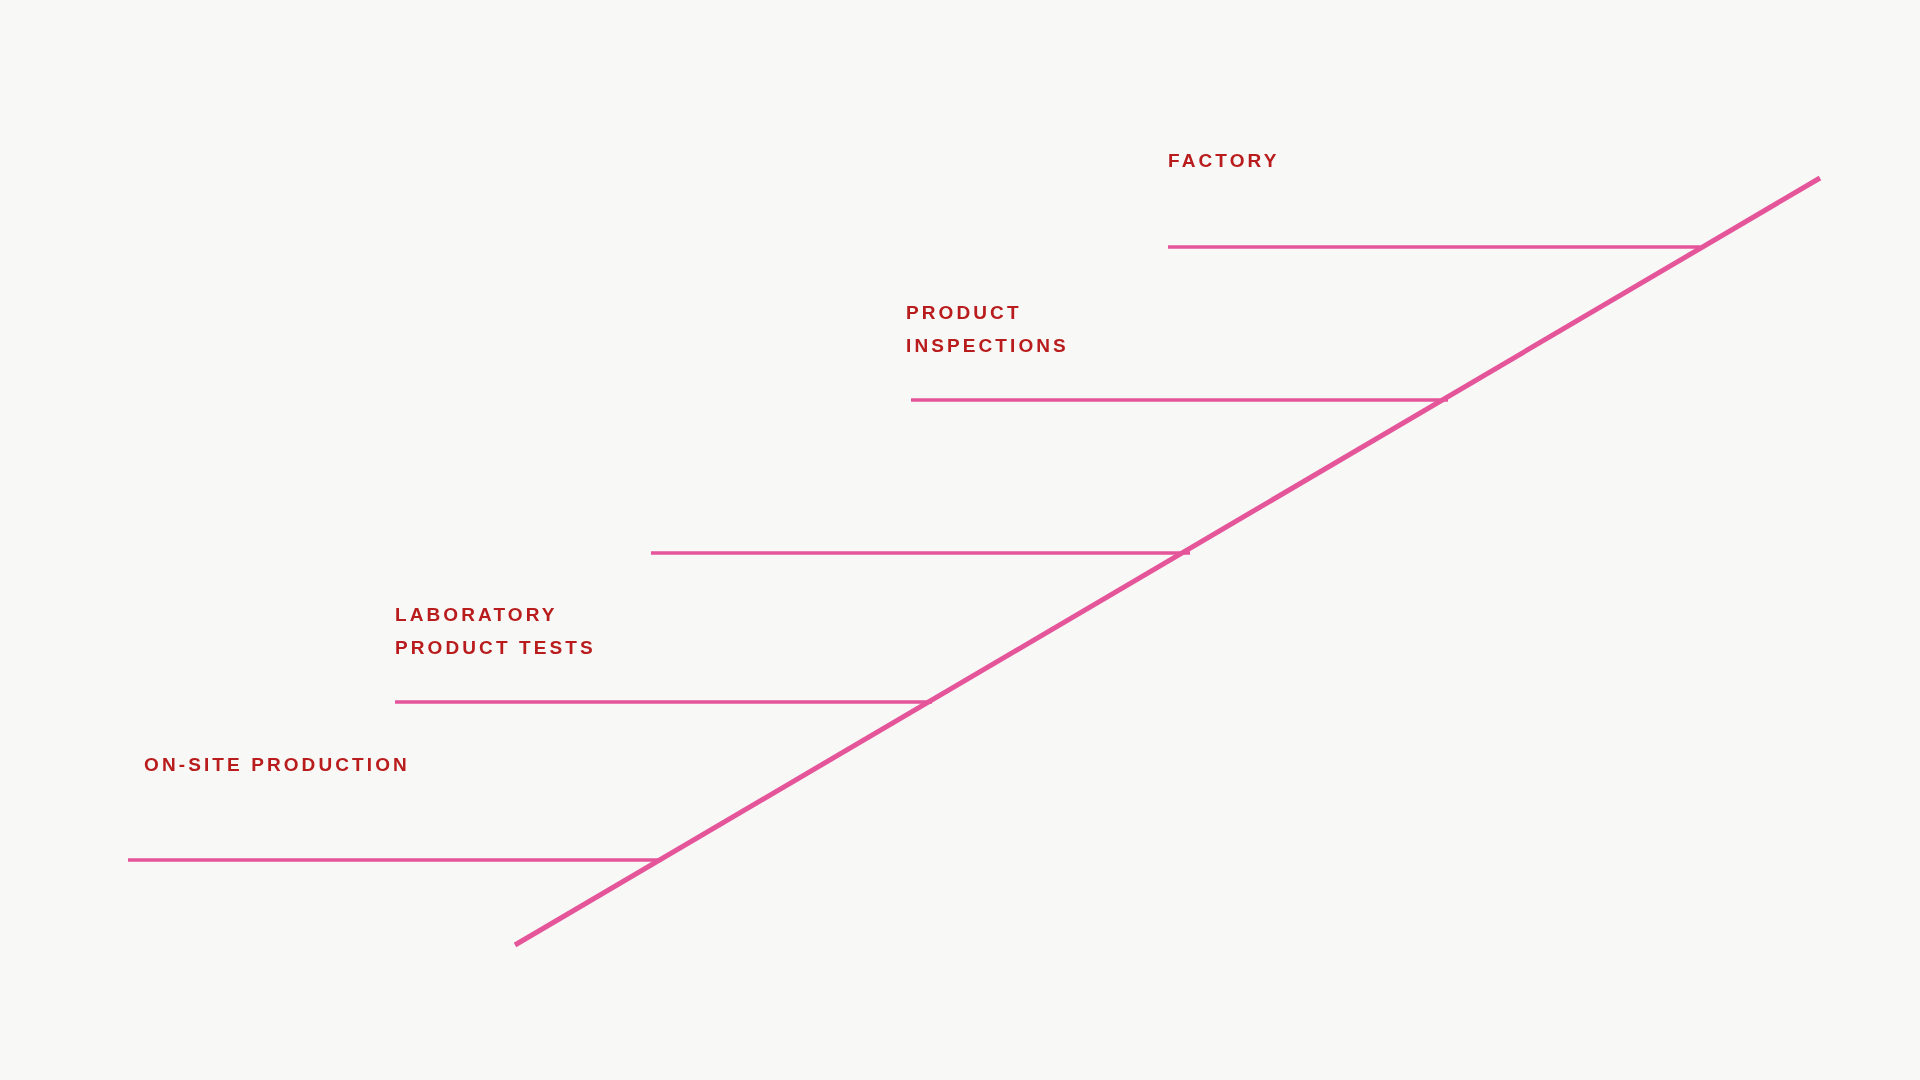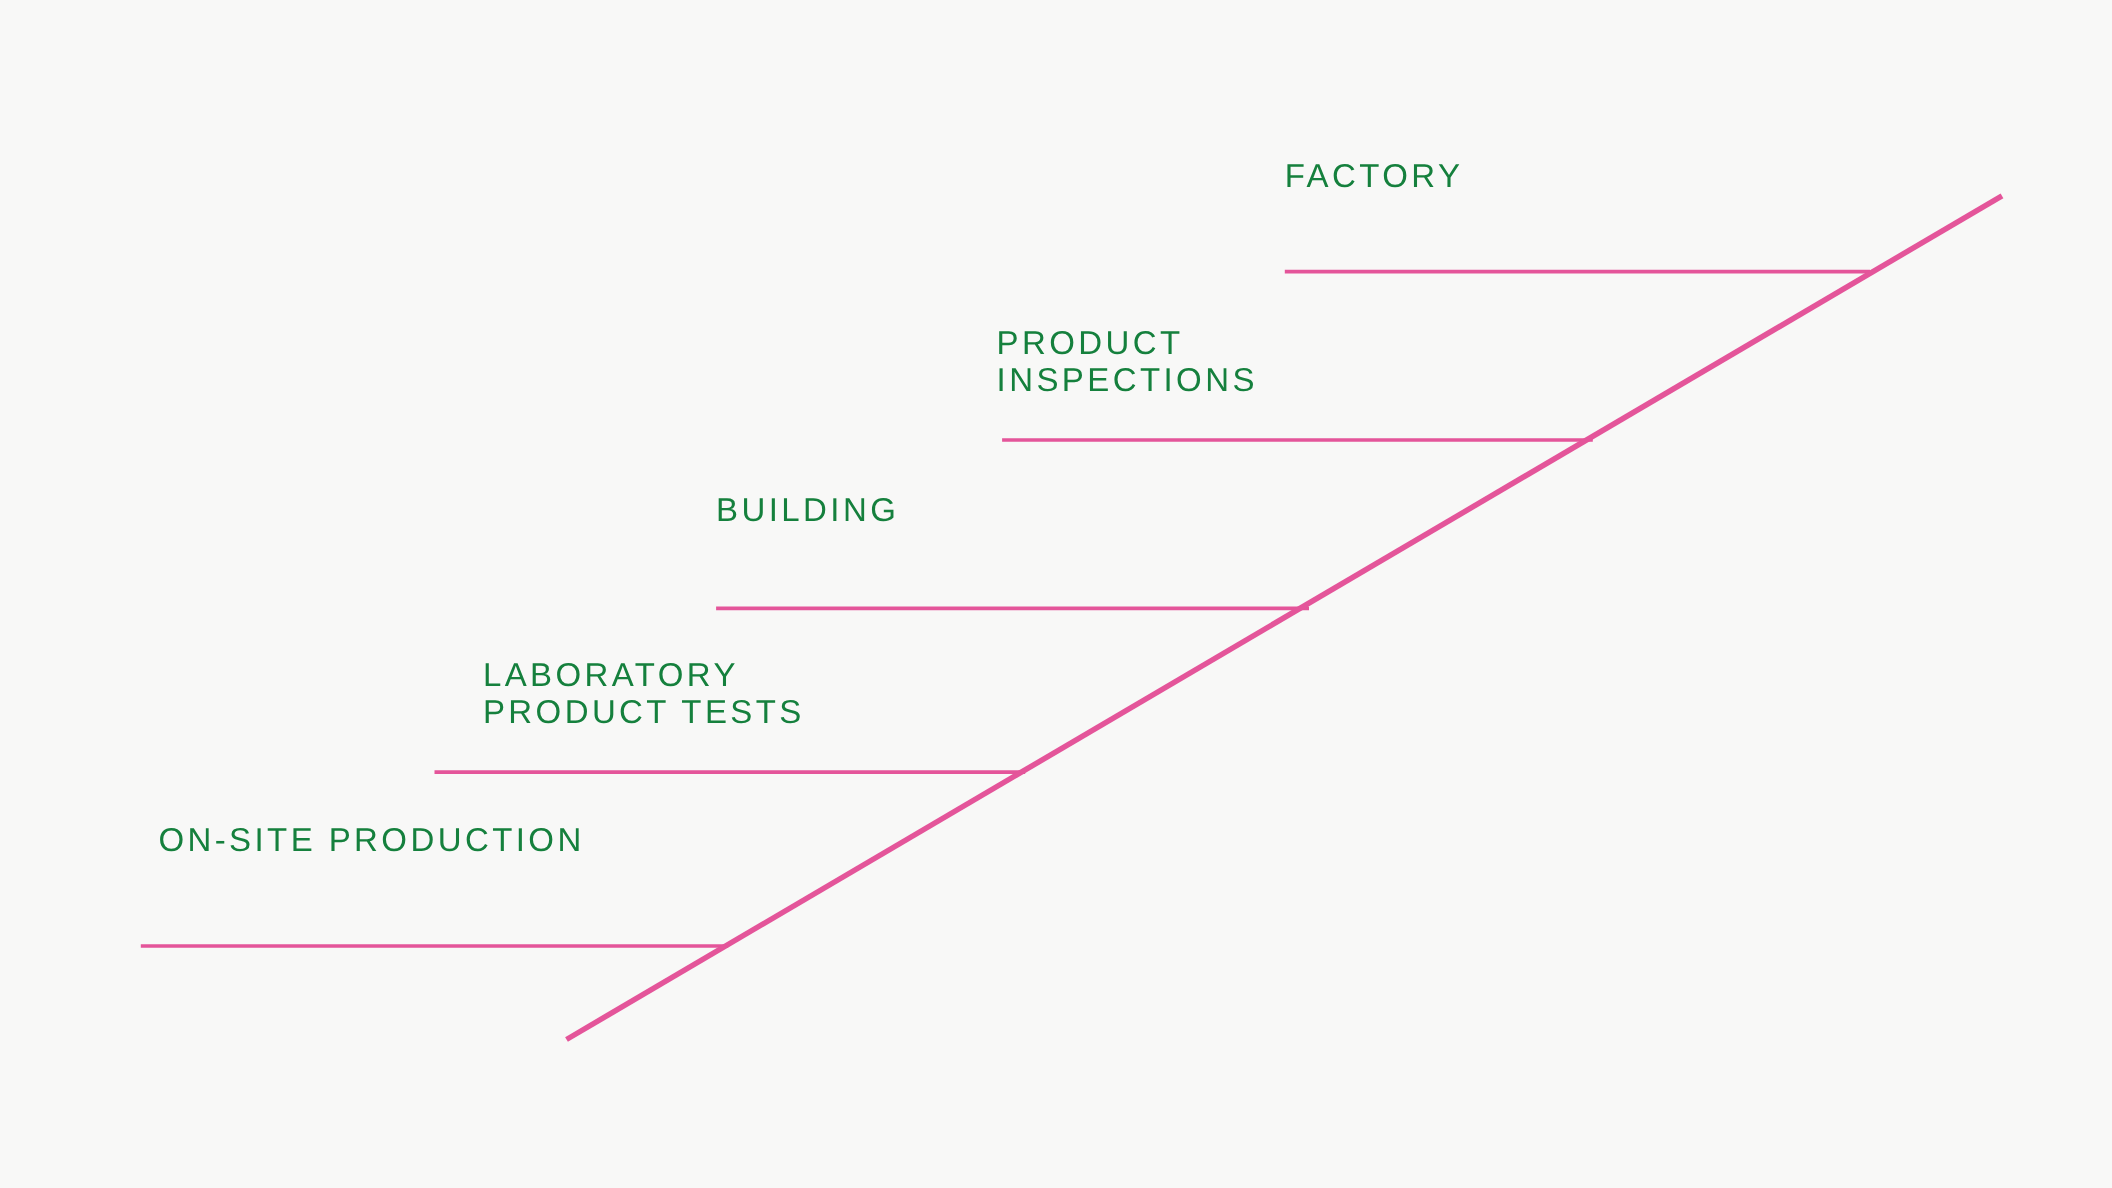--- a/index.html
+++ b/index.html
@@ -23,24 +23,24 @@
   #lines-svg {
     position: absolute;
     left: 0;
     top: 0;
     width: 1920px;
     height: 1080px;
     display: block;
   }
   .step-label {
     position: absolute;
-    color: #15803d;
+    color: #b91c1c;
     font-family: "Liberation Sans", sans-serif;
-    font-size: 30px;
-    font-weight: 400;
+    font-size: 19px;
+    font-weight: 700;
     letter-spacing: 3.1px;
     line-height: 33px;
     white-space: nowrap;
     text-transform: uppercase;
   }
   .step-label .lbl-line {
     display: block;
   }
 </style>
 </head>
@@ -56,26 +56,25 @@
         <line x1="911" y1="400" x2="1448" y2="400" stroke="#e4559a" stroke-width="3.4" stroke-linecap="butt"></line>
         <line x1="1168" y1="247" x2="1700" y2="247" stroke="#e4559a" stroke-width="3.4" stroke-linecap="butt"></line>
       </g>
     <line id="arrow-line" x1="515" y1="945" x2="1820" y2="178" stroke="#e4559a" stroke-width="5" stroke-linecap="butt"></line>
   </svg>
 
   <div id="labels-layer">
       <div class="step-label" style="left: 128px; top: 748px; margin-left: 16px;">
         <span class="lbl-line">ON-SITE PRODUCTION</span>
       </div>
-      <div class="step-label" style="left: 395px; top: 598px; margin-left: 44px;">
+      <div class="step-label" style="left: 395px; top: 598px;">
         <span class="lbl-line">LABORATORY</span>
         <span class="lbl-line">PRODUCT TESTS</span>
       </div>
       <div class="step-label" style="left: 651px; top: 448px;">
-        <span class="lbl-line">BUILDING</span>
       </div>
       <div class="step-label" style="left: 906px; top: 296px;">
         <span class="lbl-line">PRODUCT</span>
         <span class="lbl-line">INSPECTIONS</span>
       </div>
       <div class="step-label" style="left: 1168px; top: 144px;">
         <span class="lbl-line">FACTORY</span>
       </div>
     </div>
 

